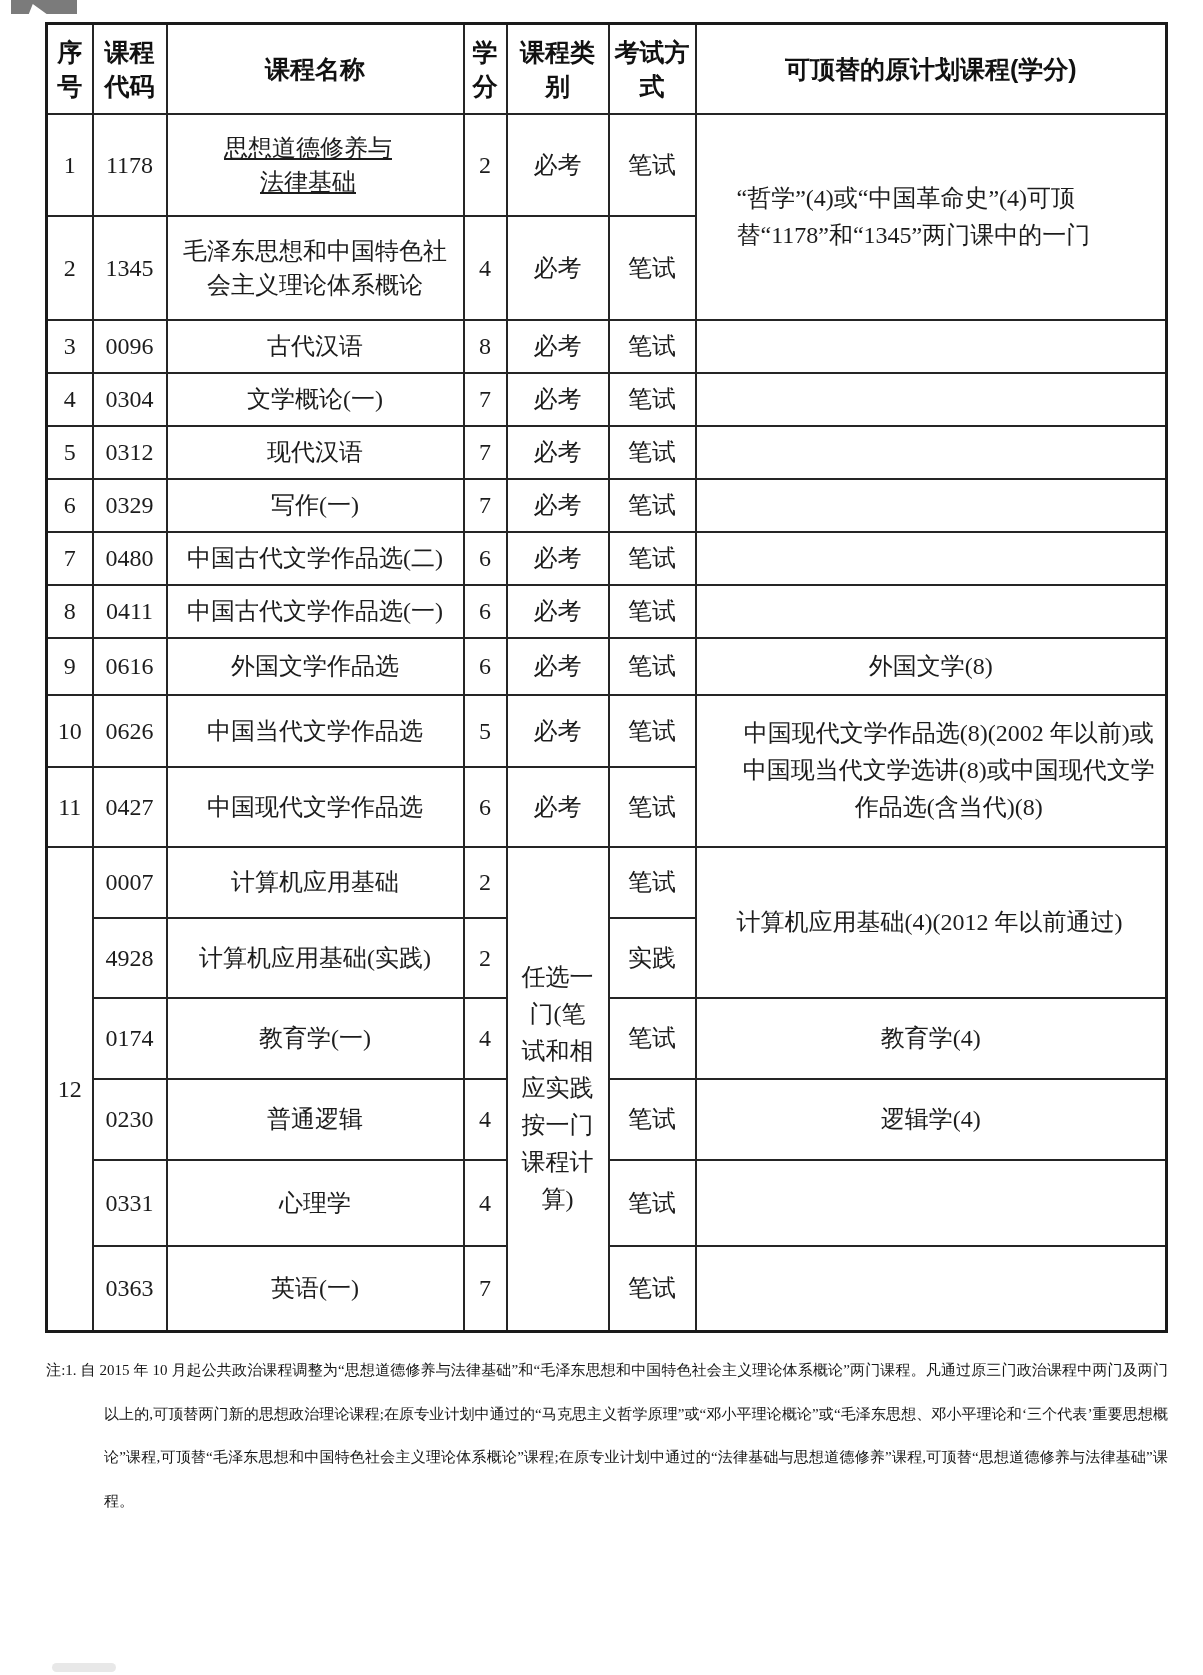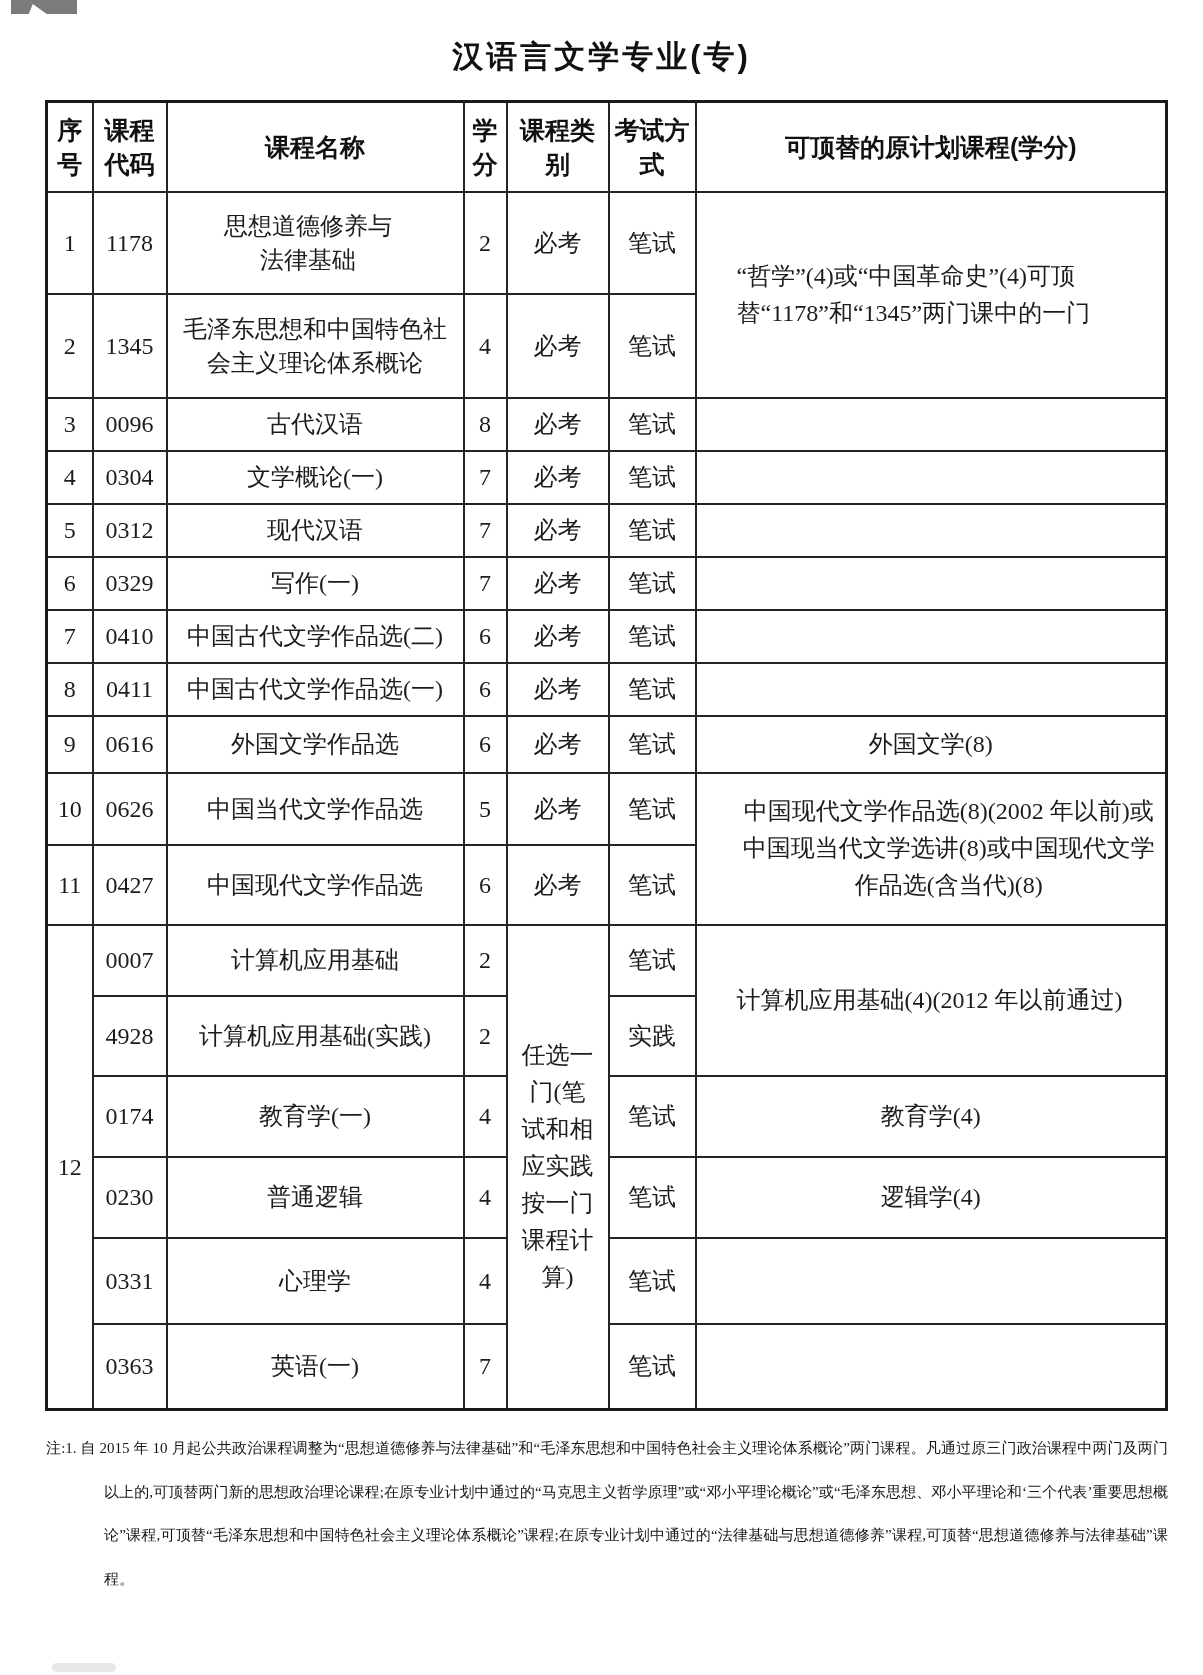--- a/index.html
+++ b/index.html
@@ -39,42 +39,41 @@
     border:2px solid #252525;
     text-align:center; vertical-align:middle;
     font-size:24px; padding:3px 4px; overflow:hidden;
   }
   .course thead th {
     font-family:"Liberation Sans","DejaVu Sans",sans-serif;
     font-weight:bold; font-size:25px; height:90px; line-height:34px; color:#111;
   }
   .course td { line-height:34px; }
   td.tl { text-align:left; padding-left:15px; padding-right:10px; }
-  td.name-pad { padding-left:46px; padding-right:60px; }
+  td.name-pad { padding-left:46px; padding-right:60px;text-decoration:underline; }
   td.cat-narrow { padding:3px 12px; line-height:37px; }
   td.rep-multi { line-height:37px;padding-left:40px; }
 
   tr.h90{height:90px} tr.h102{height:102px} tr.h104{height:104px}
   tr.h53{height:53px} tr.h57{height:57px} tr.h72{height:72px} tr.h73{height:80px}
   tr.h71{height:71px} tr.h65{height:81px} tr.h69{height:86px}
 
   .notes {
     margin:16px 0 0 46px; width:1122px;
     font-size:15px; line-height:43.5px; text-align:justify;
     padding-left:58px; text-indent:-58px; color:#161616;
   }
 </style>
 </head>
 <body>
 
 <div class="page">
 
   <div class="scan-mark"></div>
 
-  <h1 class="title">汉语言文学专业(专)</h1>
 
 
   <table class="course">
     <colgroup>
       <col style="width:46px">
         <col style="width:74px">
         <col style="width:297px">
       <col style="width:43px">
         <col style="width:102px">
         <col style="width:87px">
@@ -140,21 +139,21 @@
         <td>6</td>
         <td>0329</td>
         <td>写作(一)</td>
         <td>7</td>
         <td>必考</td>
         <td>笔试</td>
         <td></td>
       </tr>
       <tr class="h53">
         <td>7</td>
-        <td>0410</td>
+        <td>0480</td>
         <td>中国古代文学作品选(二)</td>
         <td>6</td>
         <td>必考</td>
         <td>笔试</td>
         <td></td>
       </tr>
       <tr class="h53">
         <td>8</td>
         <td>0411</td>
         <td>中国古代文学作品选(一)</td>

